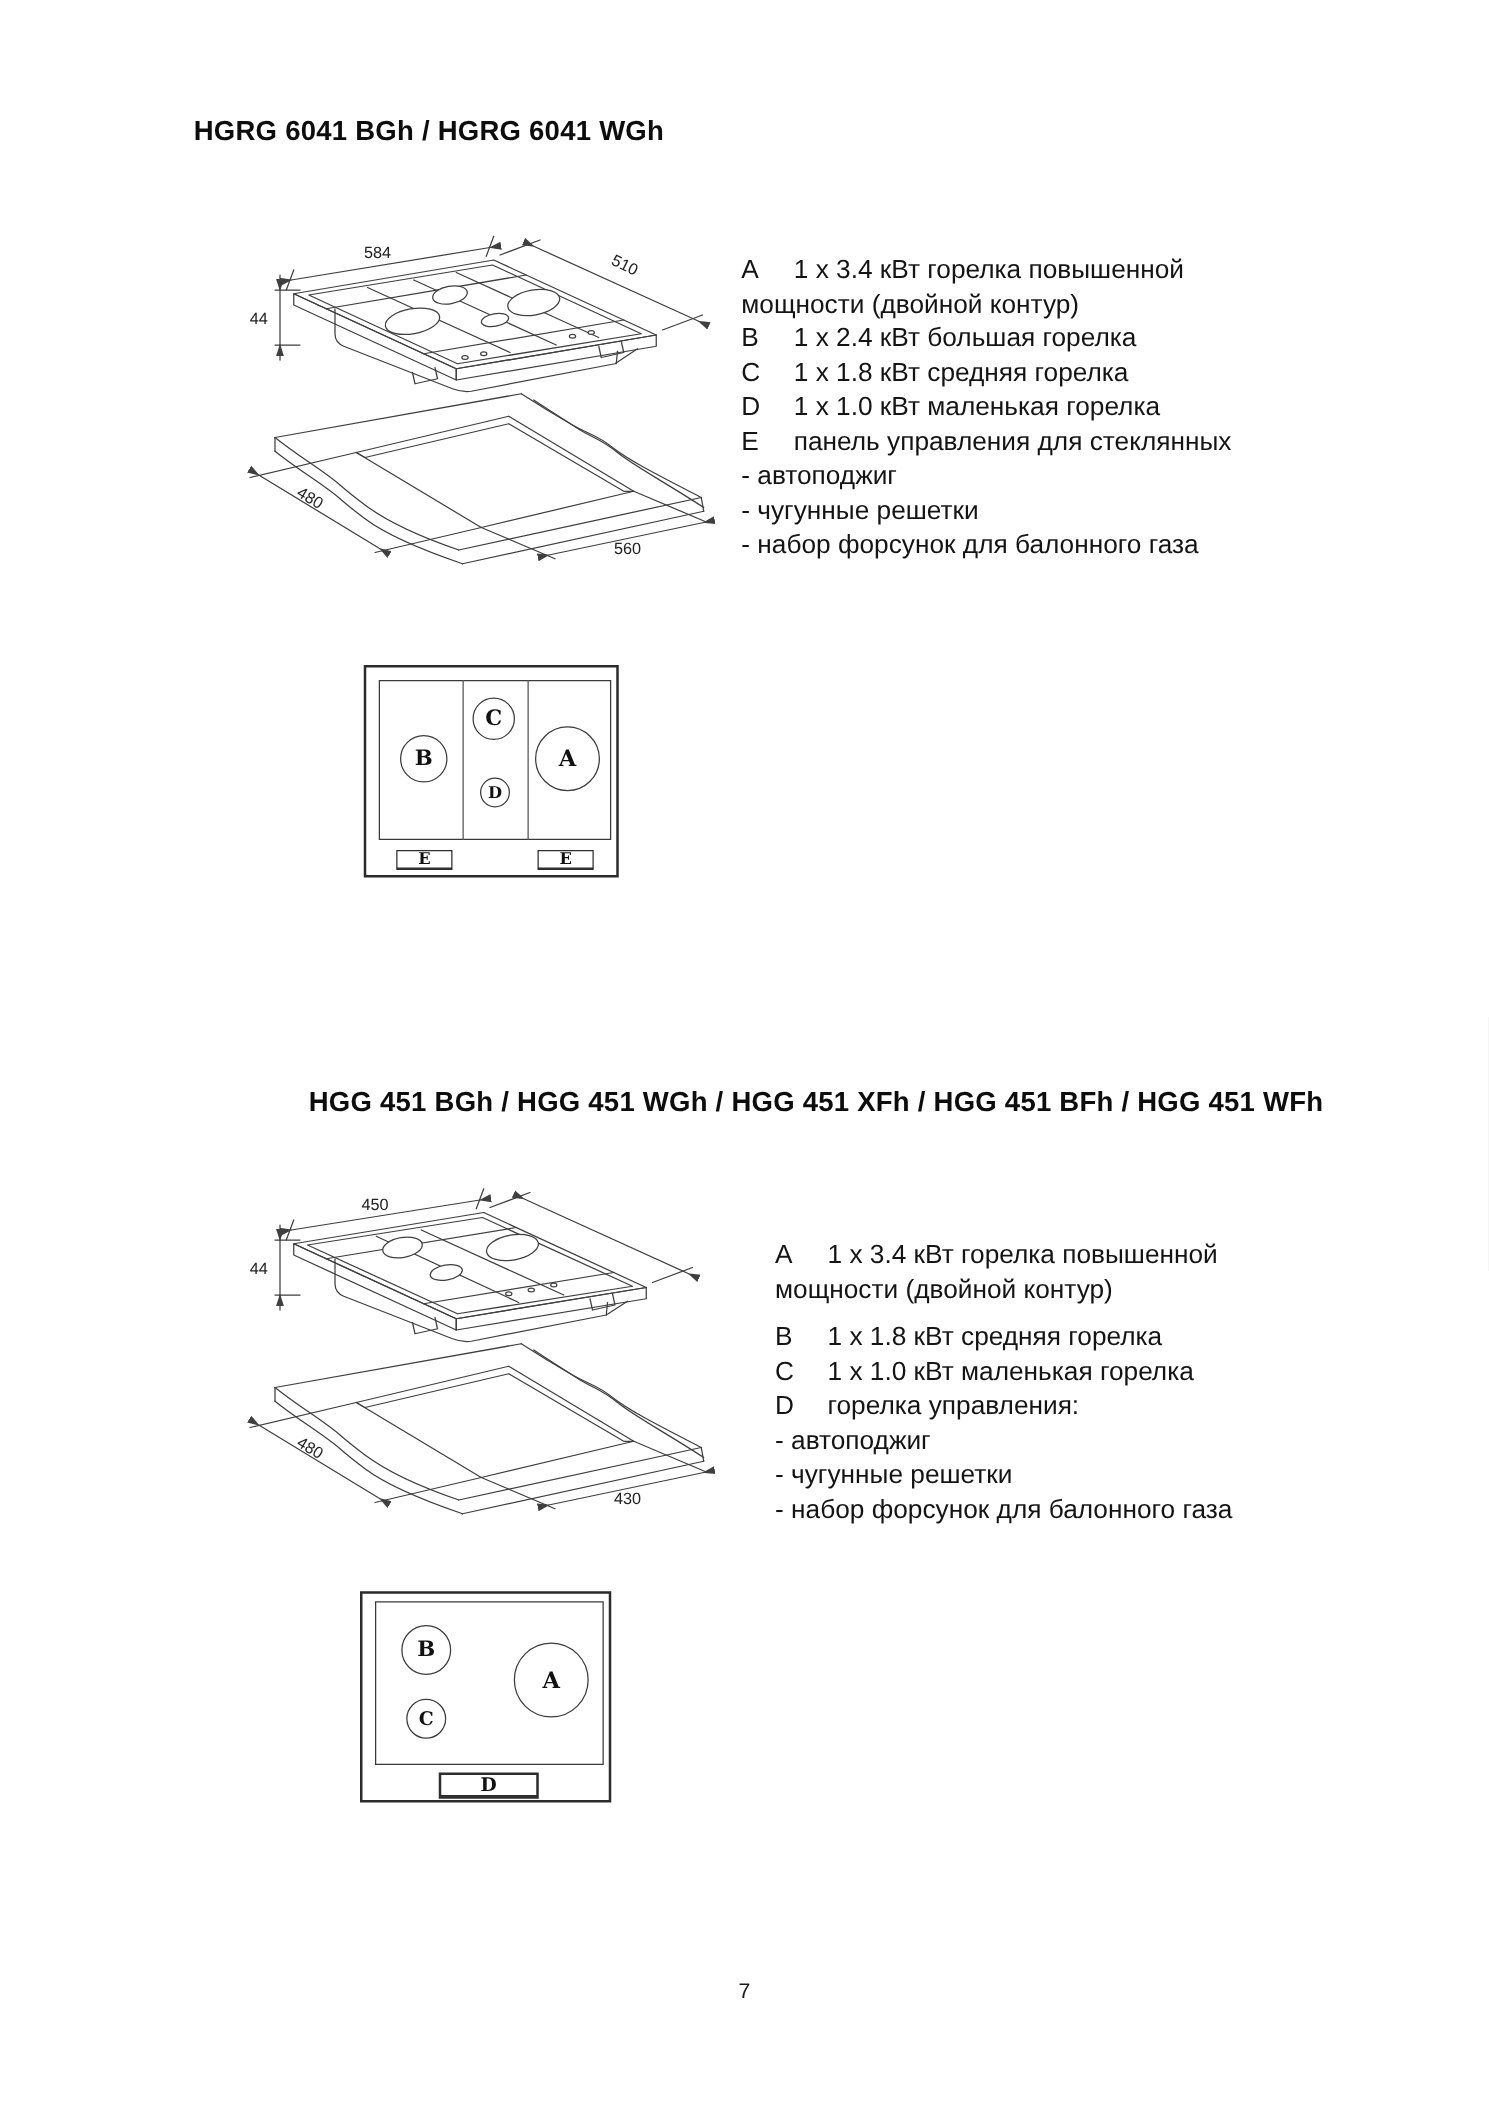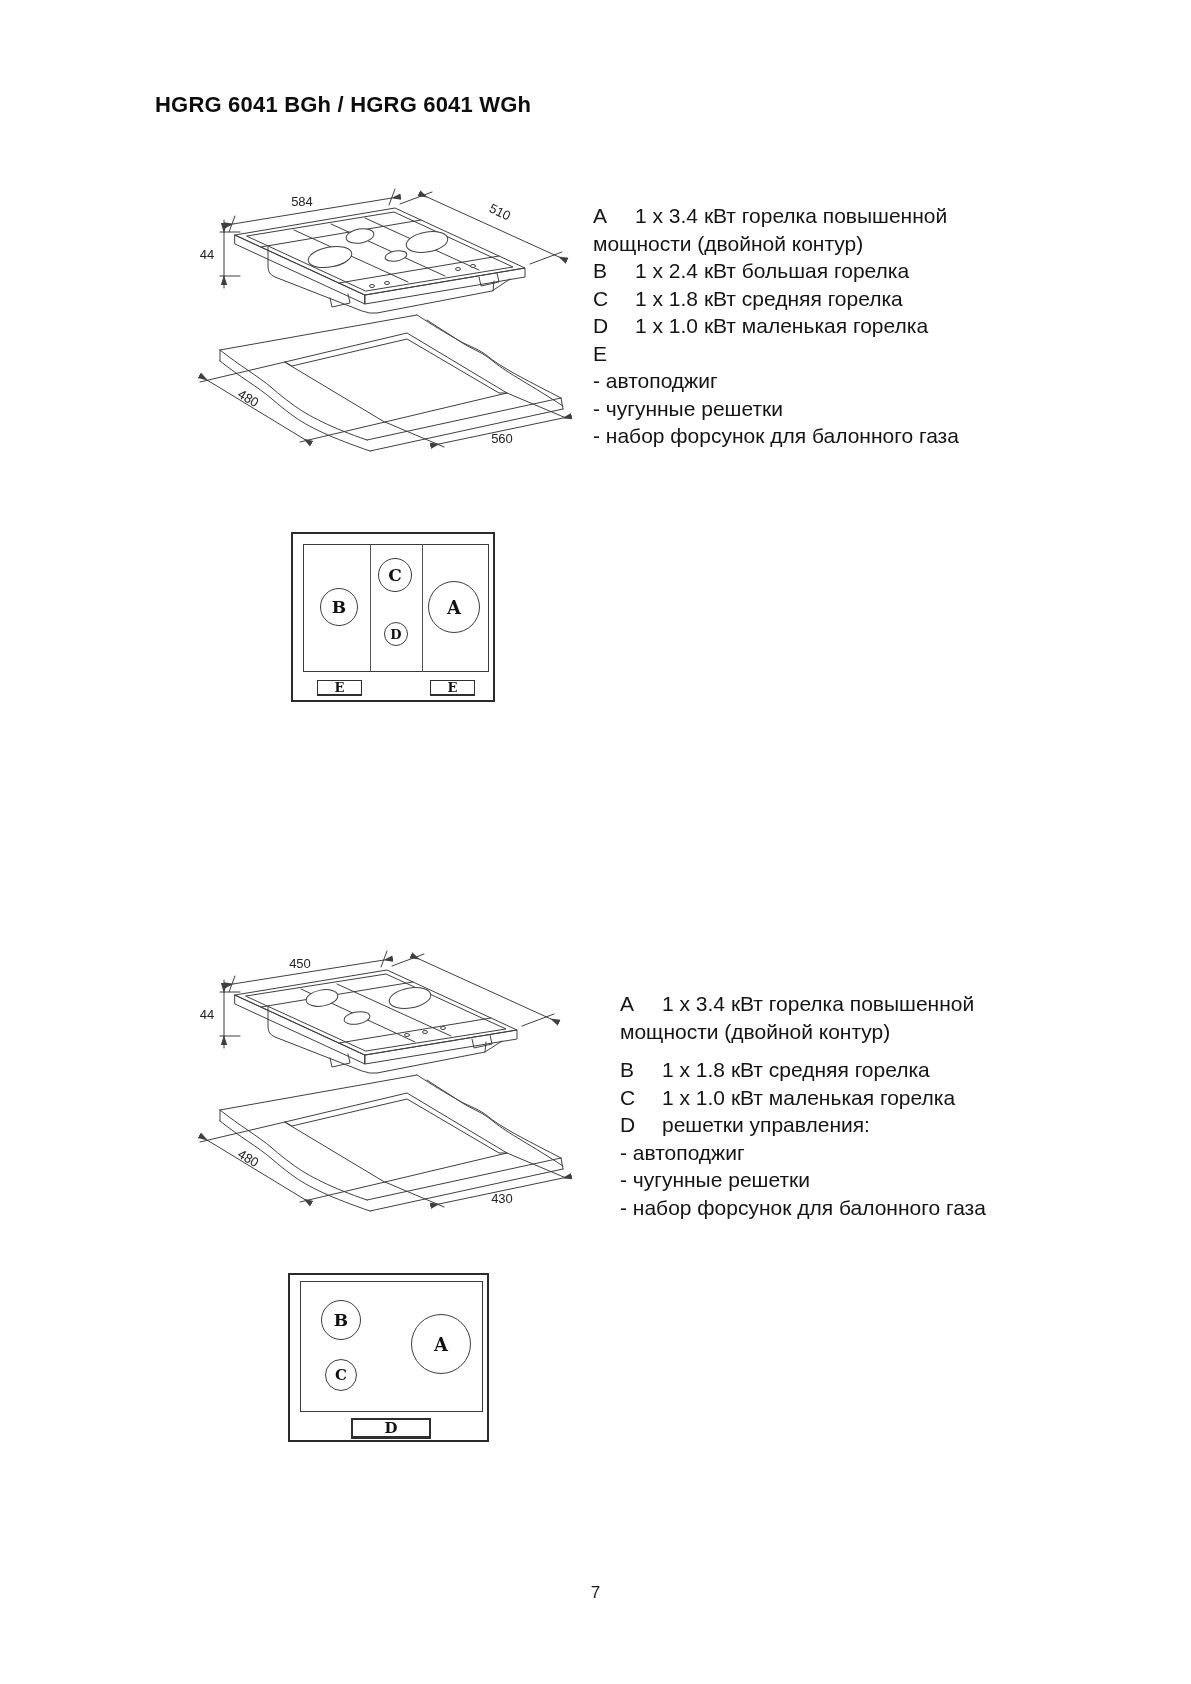--- a/index.html
+++ b/index.html
@@ -135,20 +135,21 @@
     <div class="spec-row">
         <span class="spec-letter">C</span>
         <span>1 x 1.8 кВт средняя горелка</span>
       </div>
     <div class="spec-row">
         <span class="spec-letter">D</span>
         <span>1 x 1.0 кВт маленькая горелка</span>
       </div>
     <div class="spec-row">
         <span class="spec-letter">E</span>
+        <span>панель управления для стеклянных</span>
       </div>
     <div class="spec-row">
         <span>- автоподжиг</span>
       </div>
     <div class="spec-row">
         <span>- чугунные решетки</span>
       </div>
     <div class="spec-row">
         <span>- набор форсунок для балонного газа</span>
       </div>
@@ -171,20 +172,21 @@
         <span>A</span>
       </div>
     <div class="panel-box" style="left:24px; top:146px; width:45px; height:16px; font-size:13px;">
         <span>E</span>
       </div>
     <div class="panel-box" style="left:137px; top:146px; width:45px; height:16px; font-size:13px;">
         <span>E</span>
       </div>
   </div>
 
+  <div class="h-title" style="left:247px; top:869px;">HGG 451 BGh / HGG 451 WGh / HGG 451 XFh / HGG 451 BFh / HGG 451 WFh</div>
 
   <svg class="abs" style="left:180px; top:930px;" width="400" height="305" viewBox="0 0 400 305">
     <defs>
       <marker id="ar2" viewBox="0 0 10 10" refX="1" refY="5" markerWidth="10" markerHeight="10" orient="auto-start-reverse">
         <path d="M 0,5 L 10,1.8 L 10,8.2 Z" fill="#3f3f3f"></path>
       </marker>
     </defs>
 
     <g>
       <polygon class="ln" points="55,65 207,40 337,100 185,125"></polygon>
@@ -261,21 +263,21 @@
     <div class="spec-row gap">
         <span class="spec-letter">B</span>
         <span>1 x 1.8 кВт средняя горелка</span>
       </div>
     <div class="spec-row">
         <span class="spec-letter">C</span>
         <span>1 x 1.0 кВт маленькая горелка</span>
       </div>
     <div class="spec-row">
         <span class="spec-letter">D</span>
-        <span>решетки управления:</span>
+        <span>горелка управления:</span>
       </div>
     <div class="spec-row">
         <span>- автоподжиг</span>
       </div>
     <div class="spec-row">
         <span>- чугунные решетки</span>
       </div>
     <div class="spec-row">
         <span>- набор форсунок для балонного газа</span>
       </div>

